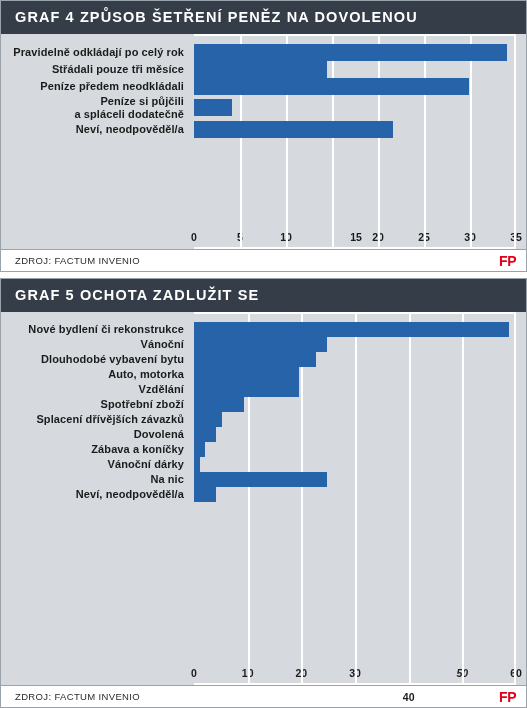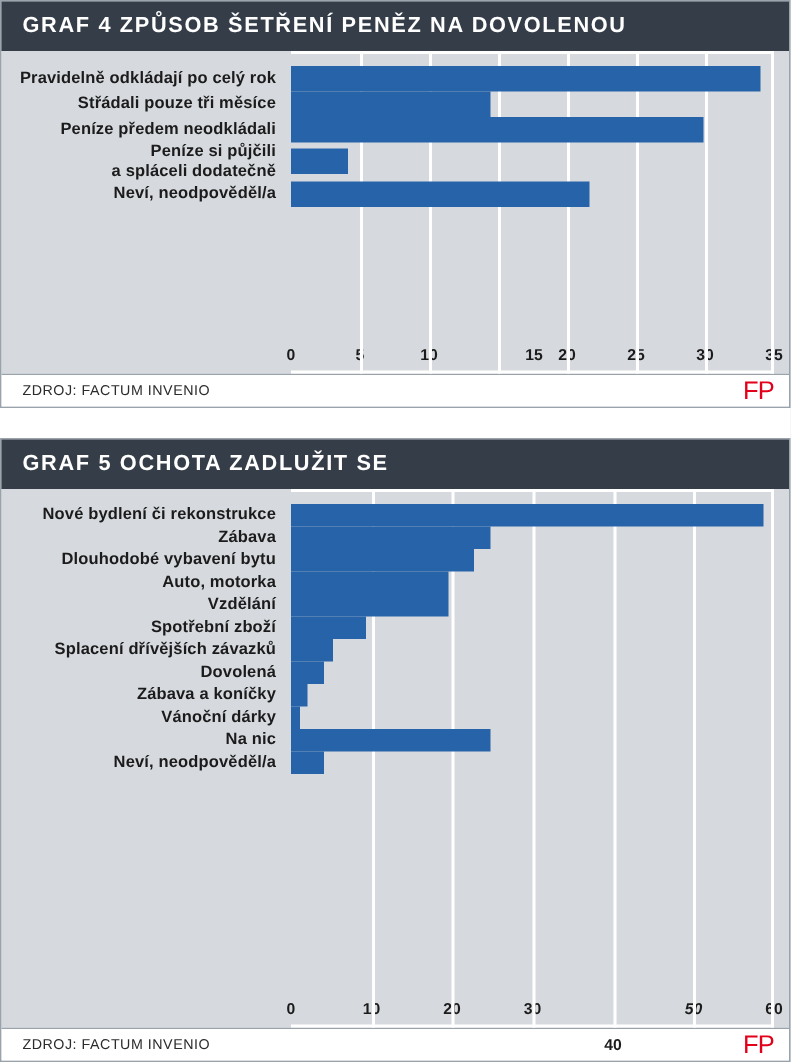--- a/index.html
+++ b/index.html
@@ -9,21 +9,20 @@
     font-family:"Liberation Sans", sans-serif;
     -webkit-font-smoothing:antialiased;
   }
   .page{
     width:527px;height:708px;
     position:relative;
     background:#ffffff;
     box-sizing:border-box;
     display:flex;
     flex-direction:column;
-    gap:14px;
   }
   .panel{
     position:relative;
     background:#d6dade;
     border:1px solid #9aa3ab;
     box-sizing:border-box;
     display:flex;
     flex-direction:column;
   }
   .panel + .panel{ margin-top:6px; }
@@ -142,22 +141,22 @@
     box-sizing:border-box;
     height:22px;
   }
   .source-text{
     font-size:9.5px;
     letter-spacing:0.35px;
     color:#2b2b2b;
     white-space:nowrap;
   }
   .logo{
-    font-size:17px;
-    font-weight:normal;
+    font-size:14px;
+    font-weight:bold;
     color:#e2001a;
     letter-spacing:-0.5px;
   }
 </style>
 </head>
 <body>
 
 <div class="page">
 
   <div class="panel" id="panel-0" style="flex:0 0 272px;">
@@ -237,21 +236,21 @@
           <div class="gl" style="left: 83.3333%;"></div>
         </div>
       <div class="rows" id="rows-1">
           <div class="row">
             <div class="row-label">Nové bydlení či rekonstrukce</div>
             <div class="bar-area">
               <div class="bar" style="background: rgb(39, 99, 168); width: 95%; height: 15px;"></div>
             </div>
           </div>
           <div class="row">
-            <div class="row-label">Zábava</div>
+            <div class="row-label">Vánoční</div>
             <div class="bar-area">
               <div class="bar" style="background: rgb(39, 99, 168); width: 40%; height: 15px;"></div>
             </div>
           </div>
           <div class="row">
             <div class="row-label">Dlouhodobé vybavení bytu</div>
             <div class="bar-area">
               <div class="bar" style="background: rgb(39, 99, 168); width: 36.6667%; height: 15px;"></div>
             </div>
           </div>

